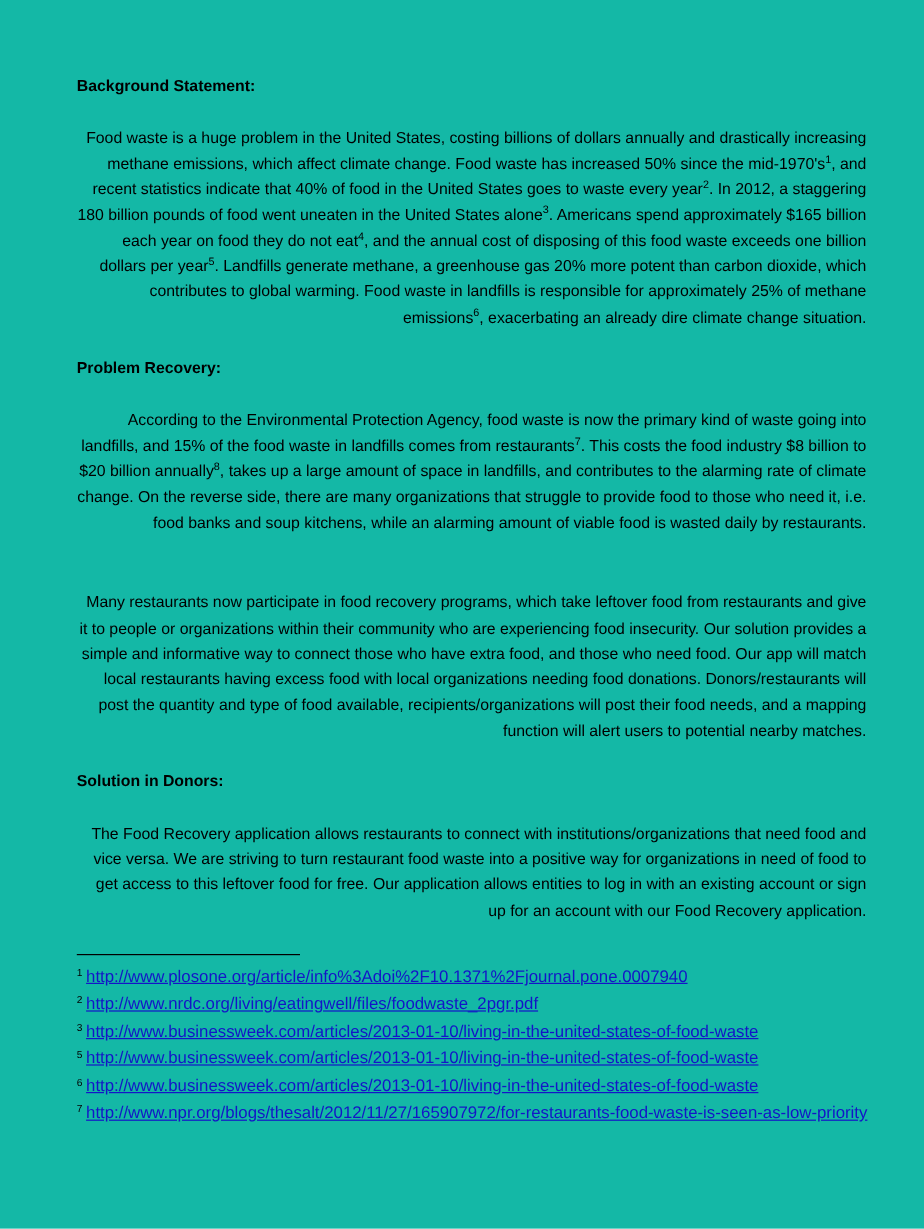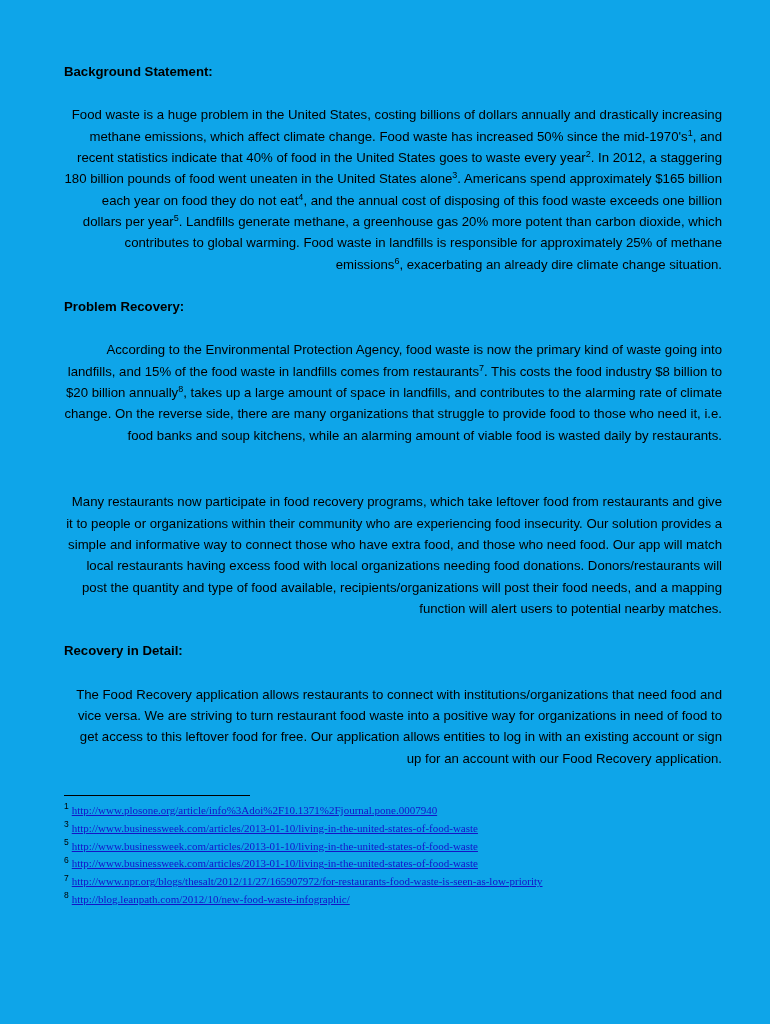--- a/index.html
+++ b/index.html
@@ -11,21 +11,21 @@
     width: 770px;
     height: 1024px;
     font-family: "Liberation Sans", sans-serif;
     color: #000000;
     -webkit-font-smoothing: antialiased;
   }
   .page {
     position: relative;
     width: 770px;
     height: 1024px;
-    background: #0ea5e9;
+    background: #14b8a6;
     box-sizing: border-box;
     padding: 62px 50px 20px 64px;
   }
   .doc-body {
     width: 658px;
   }
   h2.section-heading {
     font-size: 13.2px;
     font-weight: bold;
     margin: 0;
@@ -65,22 +65,21 @@
   }
   ol.footnotes li .fn-num {
     font-size: 8.5px;
     vertical-align: super;
     line-height: 0;
     margin-right: 3px;
   }
   ol.footnotes li a {
     color: #1414c8;
     text-decoration: underline;
-    font-size: 11px;
-    font-family: Liberation Serif, serif;
+    font-size: 14px;
   }
 </style>
 </head>
 <body>
 
 <div class="page">
   <div class="doc-body">
 
     <h2 class="section-heading">Background Statement:</h2>
     <div class="spacer-lg"></div>
@@ -92,30 +91,30 @@
     <div class="spacer-lg"></div>
     <p class="para">According to the Environmental Protection Agency, food waste is now the primary kind of waste going into landfills, and 15% of the food waste in landfills comes from restaurants<sup>7</sup>. This costs the food industry $8 billion to $20 billion annually<sup>8</sup>, takes up a large amount of space in landfills, and contributes to the alarming rate of climate change. On the reverse side, there are many organizations that struggle to provide food to those who need it, i.e. food banks and soup kitchens, while an alarming amount of viable food is wasted daily by restaurants.</p>
 
     <div class="spacer-md"></div>
 
     <div class="spacer-lg"></div>
     <p class="para">Many restaurants now participate in food recovery programs, which take leftover food from restaurants and give it to people or organizations within their community who are experiencing food insecurity. Our solution provides a simple and informative way to connect those who have extra food, and those who need food. Our app will match local restaurants having excess food with local organizations needing food donations. Donors/restaurants will post the quantity and type of food available, recipients/organizations will post their food needs, and a mapping function will alert users to potential nearby matches.</p>
 
     <div class="spacer-md"></div>
 
-    <h2 class="section-heading">Recovery in Detail:</h2>
+    <h2 class="section-heading">Solution in Donors:</h2>
     <div class="spacer-lg"></div>
     <p class="para">The Food Recovery application allows restaurants to connect with institutions/organizations that need food and vice versa. We are striving to turn restaurant food waste into a positive way for organizations in need of food to get access to this leftover food for free. Our application allows entities to log in with an existing account or sign up for an account with our Food Recovery application.</p>
 
     <div class="footnote-area">
       <div class="footnote-rule"></div>
       <ol class="footnotes">
           <li><span class="fn-num">1</span><a href="#">http://www.plosone.org/article/info%3Adoi%2F10.1371%2Fjournal.pone.0007940</a></li>
+          <li><span class="fn-num">2</span><a href="#">http://www.nrdc.org/living/eatingwell/files/foodwaste_2pgr.pdf</a></li>
           <li><span class="fn-num">3</span><a href="#">http://www.businessweek.com/articles/2013-01-10/living-in-the-united-states-of-food-waste</a></li>
           <li><span class="fn-num">5</span><a href="#">http://www.businessweek.com/articles/2013-01-10/living-in-the-united-states-of-food-waste</a></li>
           <li><span class="fn-num">6</span><a href="#">http://www.businessweek.com/articles/2013-01-10/living-in-the-united-states-of-food-waste</a></li>
           <li><span class="fn-num">7</span><a href="#">http://www.npr.org/blogs/thesalt/2012/11/27/165907972/for-restaurants-food-waste-is-seen-as-low-priority</a></li>
-          <li><span class="fn-num">8</span><a href="#">http://blog.leanpath.com/2012/10/new-food-waste-infographic/</a></li>
         </ol>
     </div>
 
   </div>
 </div>
 
 </body></html>

